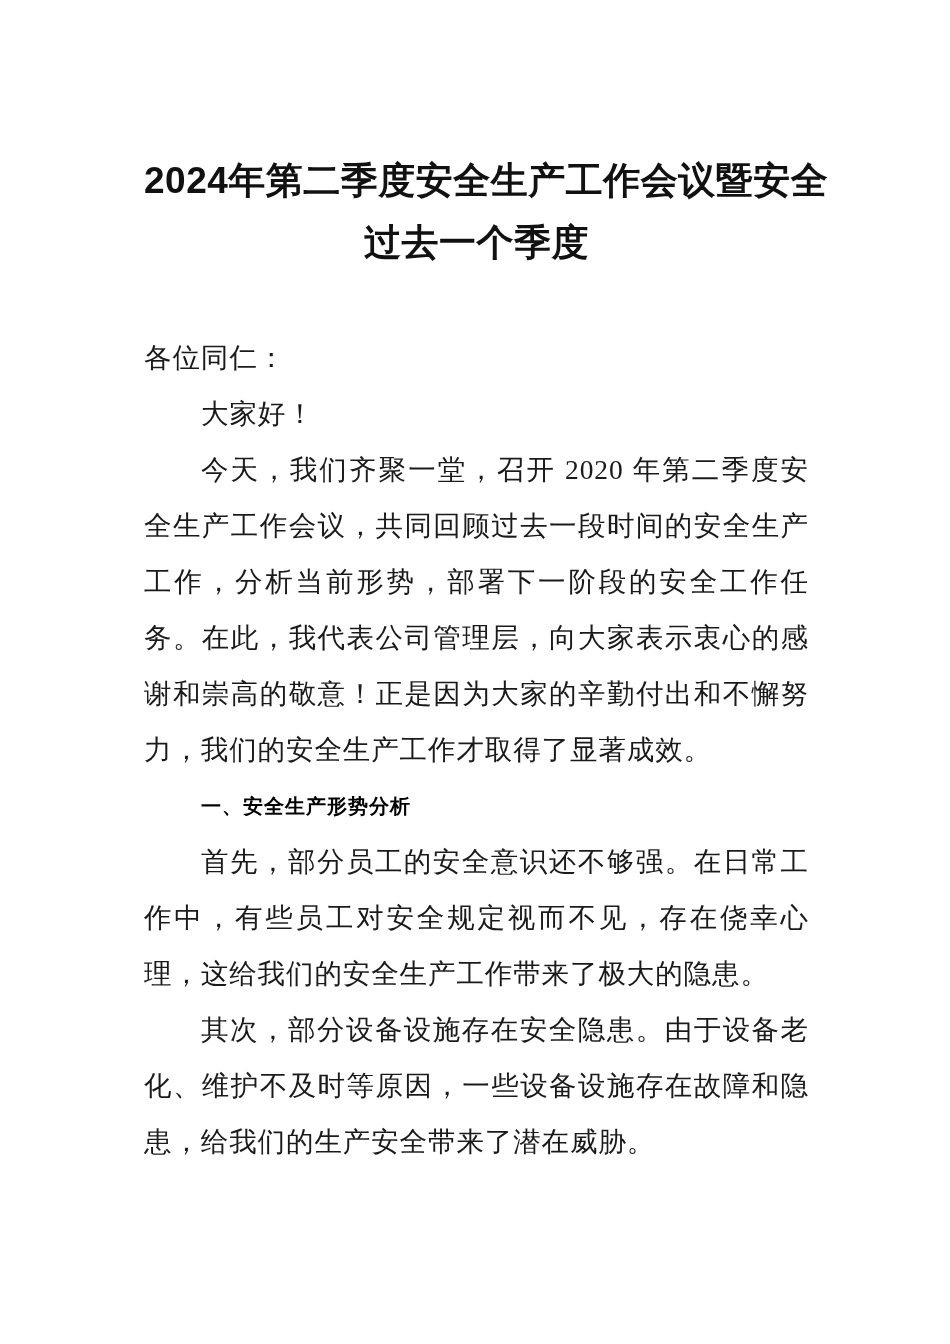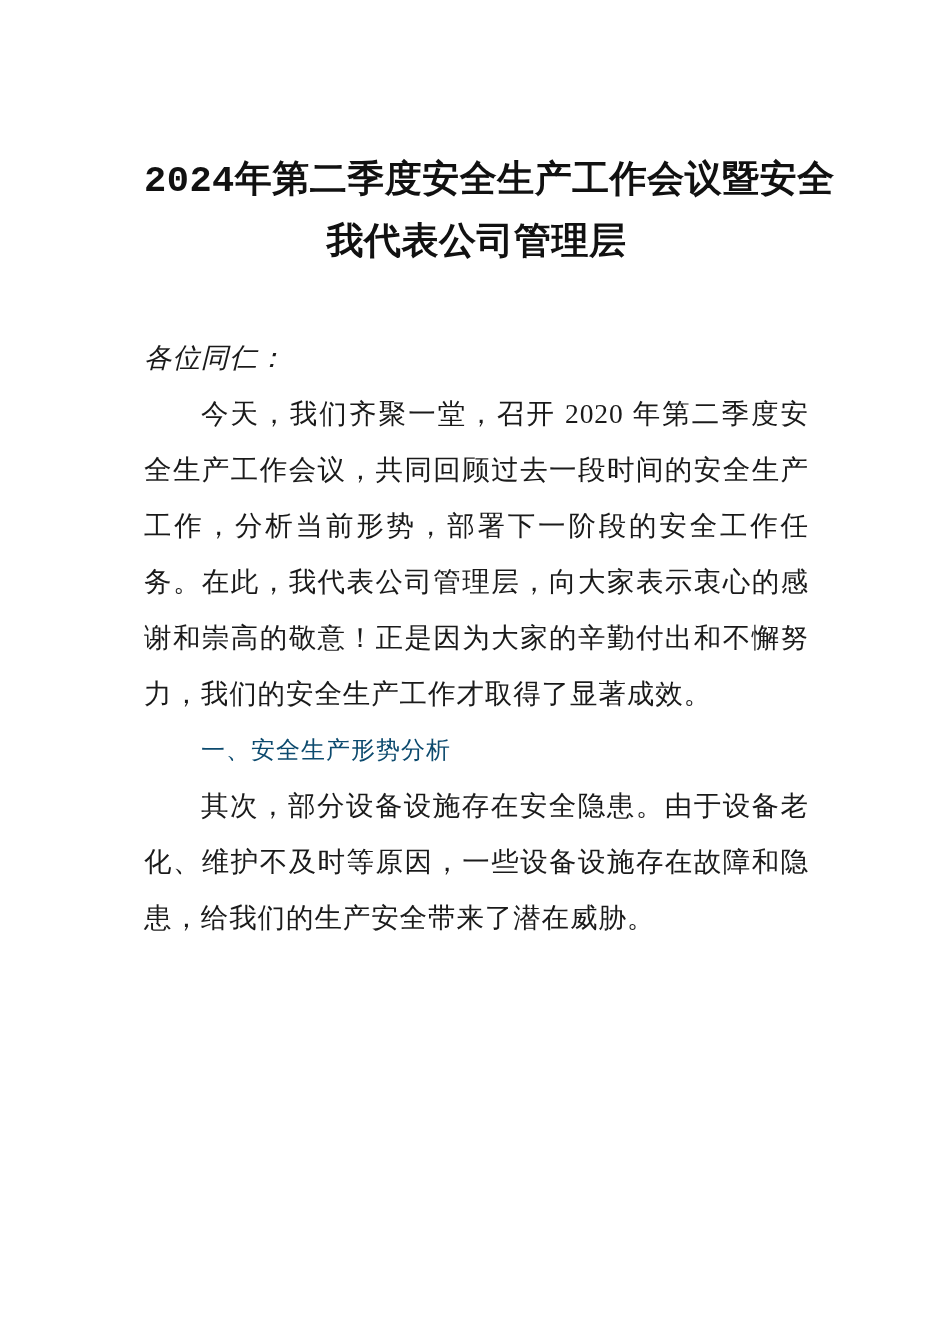--- a/index.html
+++ b/index.html
@@ -31,21 +31,21 @@
     left: 144px;
     top: 0;
     width: 665px;
   }
 
   
   .doc-title {
     margin: 0;
     padding-top: 150px;
     text-align: center;
-    font-family: Liberation Mono, monospace;
+    font-family: Liberation Sans, sans-serif;
     font-weight: bold;
     font-size: 37px;
     line-height: 62px;
     letter-spacing: 0.5px;
     color: #111111;
   }
   .doc-title .tl {
     display: block;
     white-space: nowrap;
   }
@@ -63,51 +63,52 @@
     font-weight: 400;
   }
   .para.indent {
     text-indent: 57px;
   }
   .para.noindent {
     text-indent: 0;
   }
   .gap-before-salutation {
     margin-top: 56px;
-    font-style: italic;
   }
 
   
   .section-heading {
     margin: 0;
     font-family: "Liberation Sans", "DejaVu Sans", sans-serif;
-    font-weight: normal;
-    font-size: 24px;
+    font-weight: bold;
+    font-size: 20px;
     line-height: 56px;
     text-indent: 57px;
     letter-spacing: 1px;
-    color: #0c4a6e;
+    color: #000000;
   }
 </style>
 </head>
 <body>
 
 <div class="page">
   <div class="doc-body">
 
     <h1 class="doc-title">
       <span class="tl">2024年第二季度安全生产工作会议暨安全</span>
-      <span class="tl">我代表公司管理层</span>
+      <span class="tl">过去一个季度</span>
     </h1>
 
     <p class="para noindent gap-before-salutation">各位同仁：</p>
 
+    <p class="para indent">大家好！</p>
 
     <p class="para indent">今天，我们齐聚一堂，召开 2020 年第二季度安全生产工作会议，共同回顾过去一段时间的安全生产工作，分析当前形势，部署下一阶段的安全工作任务。在此，我代表公司管理层，向大家表示衷心的感谢和崇高的敬意！正是因为大家的辛勤付出和不懈努力，我们的安全生产工作才取得了显著成效。</p>
 
     <p class="section-heading">一、安全生产形势分析</p>
 
 
+    <p class="para indent">首先，部分员工的安全意识还不够强。在日常工作中，有些员工对安全规定视而不见，存在侥幸心理，这给我们的安全生产工作带来了极大的隐患。</p>
 
     <p class="para indent">其次，部分设备设施存在安全隐患。由于设备老化、维护不及时等原因，一些设备设施存在故障和隐患，给我们的生产安全带来了潜在威胁。</p>
 
   </div>
 </div>
 
 </body></html>

